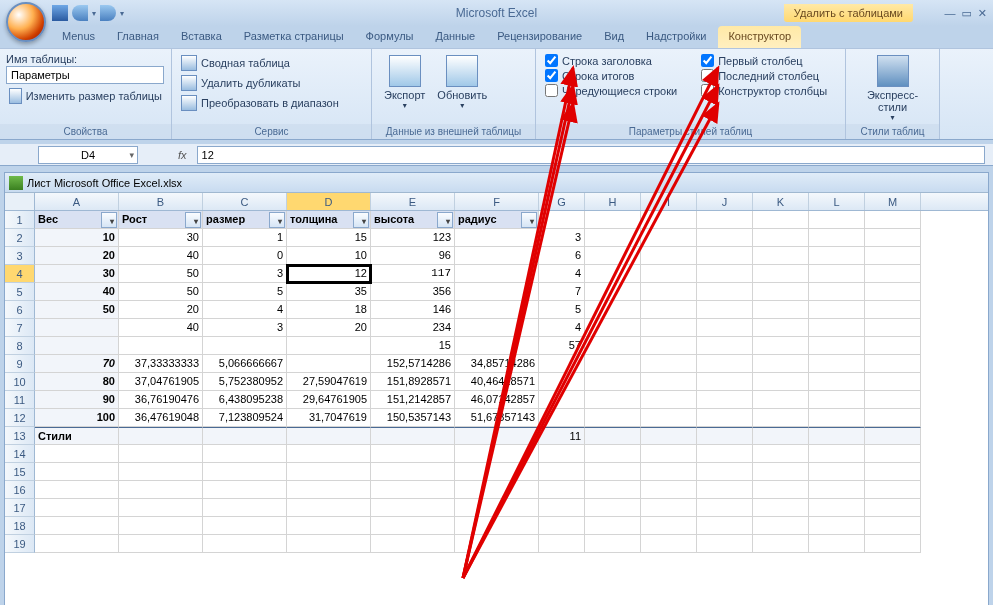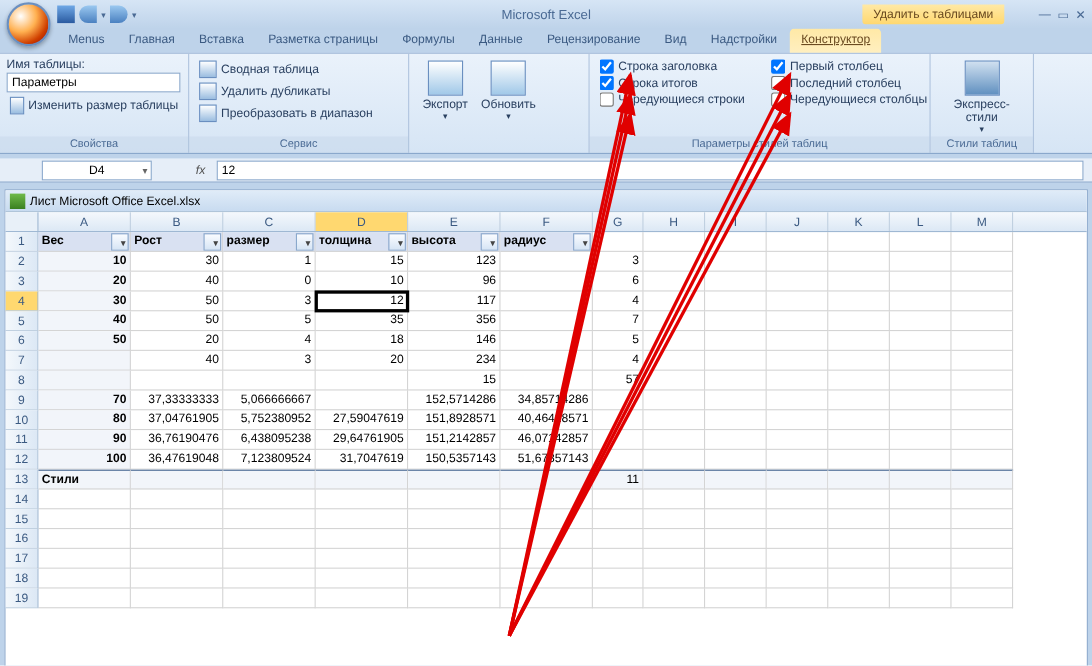--- a/index.html
+++ b/index.html
@@ -9,21 +9,21 @@
 .office-btn { width: 40px; height: 40px; border-radius: 50%; background: radial-gradient(circle at 30% 30%, #fff, #ffb050 40%, #d04000 70%, #8b0000); border: 2px solid #6a8fc0; position: absolute; left: 6px; top: 2px; z-index: 10; box-shadow: 0 2px 4px rgba(0,0,0,.3); }
 .qat { margin-left: 52px; display: flex; gap: 4px; align-items: center; }
 .qat-icon { width: 16px; height: 16px; display: inline-block; }
 .title-text { position: absolute; left: 50%; transform: translateX(-50%); color: #4a6a94; font-size: 12px; }
 .table-tools { position: absolute; right: 80px; background: linear-gradient(#ffe9a6, #ffd870); padding: 3px 10px; border-radius: 0 0 3px 3px; color: #6a4a20; font-size: 11px; }
 .win-btns { position: absolute; right: 6px; display: flex; gap: 6px; }
 .win-btns span { color: #4a6a94; font-size: 11px; cursor: pointer; }
 
 .tabs { display: flex; height: 22px; margin-left: 52px; gap: 2px; }
 .tab { padding: 4px 10px 2px; color: #3b5a82; cursor: pointer; }
-.tab.active { background: linear-gradient(#ffe9a6, #ffefc0); border-radius: 4px 4px 0 0; color: #6a4a20; text-decoration: underline; }
+.tab.active { background: linear-gradient(#ffe9a6, #ffefc0); border-radius: 4px 4px 0 0; color: #6a4a20; }
 
 .ribbon { height: 92px; background: linear-gradient(#eaf2fb, #d6e5f5); border-top: 1px solid #b0c4de; border-bottom: 1px solid #8aa8cc; display: flex; }
 .group { border-right: 1px solid #b0c4de; padding: 4px 6px 0; display: flex; flex-direction: column; }
 .group-body { flex: 1; }
 .group-label { text-align: center; font-size: 10px; color: #4a6a94; padding: 2px 0; background: rgba(176,196,222,.2); margin: 0 -6px; }
 .rbtn { display: flex; align-items: center; gap: 4px; padding: 2px 3px; cursor: pointer; color: #2a4060; white-space: nowrap; }
 .rbtn .ico { width: 16px; height: 16px; background: linear-gradient(#fff, #9abde0); border: 1px solid #6a8fc0; display: inline-block; }
 .big-btn { display: inline-flex; flex-direction: column; align-items: center; padding: 2px 6px; cursor: pointer; color: #2a4060; text-align: center; }
 .big-btn .bico { width: 32px; height: 32px; background: linear-gradient(#fff, #a0c8e8); border: 1px solid #6a8fc0; margin-bottom: 2px; }
 .chk { display: flex; align-items: center; gap: 4px; padding: 1px 3px; color: #2a4060; white-space: nowrap; }
@@ -132,20 +132,21 @@
           <span class="bico"></span>
           <span>Обновить</span>
           <span style="font-size:8px;">▾</span>
         </div>
       <div style="display:flex;flex-direction:column;gap:2px;padding-top:2px;">
         <span class="ico"></span>
         <span class="ico"></span>
         <span class="ico"></span>
       </div>
     </div>
+    <div class="group-label">Данные из внешней таблицы</div>
   </div>
   <div class="group" style="width:310px;">
     <div class="group-body" style="display:flex;gap:18px;">
       <div>
         <label class="chk">
             <input type="checkbox" checked="" style="">
             <span>Строка заголовка</span>
           </label>
         <label class="chk">
             <input type="checkbox" checked="" style="">
@@ -160,21 +161,21 @@
         <label class="chk">
             <input type="checkbox" checked="" style="">
             <span>Первый столбец</span>
           </label>
         <label class="chk">
             <input type="checkbox" style="">
             <span>Последний столбец</span>
           </label>
         <label class="chk">
             <input type="checkbox" style="">
-            <span>Чередующиеся столбцы</span>
+            <span>Конструктор столбцы</span>
           </label>
       </div>
     </div>
     <div class="group-label">Параметры стилей таблиц</div>
   </div>
   <div class="group" style="width:94px;">
     <div class="group-body" style="display:flex;justify-content:center;">
       <div class="big-btn">
           <span class="bico" style="background:linear-gradient(#d0e0f0,#6090c0);"></span>
           <span>Экспресс-стили</span>
@@ -261,21 +262,21 @@
           <div class="cell" style="width: 56px;"></div>
           <div class="cell" style="width: 56px;"></div>
           <div class="cell" style="width: 56px;"></div>
         </div>
         <div class="row">
           <div class="rh sel">4</div>
           <div class="cell bold-col" style="width: 84px;">30</div>
           <div class="cell" style="width: 84px;">50</div>
           <div class="cell" style="width: 84px;">3</div>
           <div class="cell sel-cell" style="width: 84px;">12</div>
-          <div class="cell" style="width: 84px;">117</div>
+          <div class="cell" style="width: 84px; font-family: Liberation Mono, monospace;">117</div>
           <div class="cell" style="width: 84px;"></div>
           <div class="cell" style="width: 46px;">4</div>
           <div class="cell" style="width: 56px;"></div>
           <div class="cell" style="width: 56px;"></div>
           <div class="cell" style="width: 56px;"></div>
           <div class="cell" style="width: 56px;"></div>
           <div class="cell" style="width: 56px;"></div>
           <div class="cell" style="width: 56px;"></div>
         </div>
         <div class="row">
@@ -337,21 +338,21 @@
           <div class="cell" style="width: 46px;">57</div>
           <div class="cell" style="width: 56px;"></div>
           <div class="cell" style="width: 56px;"></div>
           <div class="cell" style="width: 56px;"></div>
           <div class="cell" style="width: 56px;"></div>
           <div class="cell" style="width: 56px;"></div>
           <div class="cell" style="width: 56px;"></div>
         </div>
         <div class="row">
           <div class="rh">9</div>
-          <div class="cell bold-col" style="width: 84px;">70</div>
+          <div class="cell bold-col" style="width: 84px; font-style: italic;">70</div>
           <div class="cell" style="width: 84px;">37,33333333</div>
           <div class="cell" style="width: 84px;">5,066666667</div>
           <div class="cell" style="width: 84px;"></div>
           <div class="cell" style="width: 84px;">152,5714286</div>
           <div class="cell" style="width: 84px;">34,85714286</div>
           <div class="cell" style="width: 46px;"></div>
           <div class="cell" style="width: 56px;"></div>
           <div class="cell" style="width: 56px;"></div>
           <div class="cell" style="width: 56px;"></div>
           <div class="cell" style="width: 56px;"></div>

